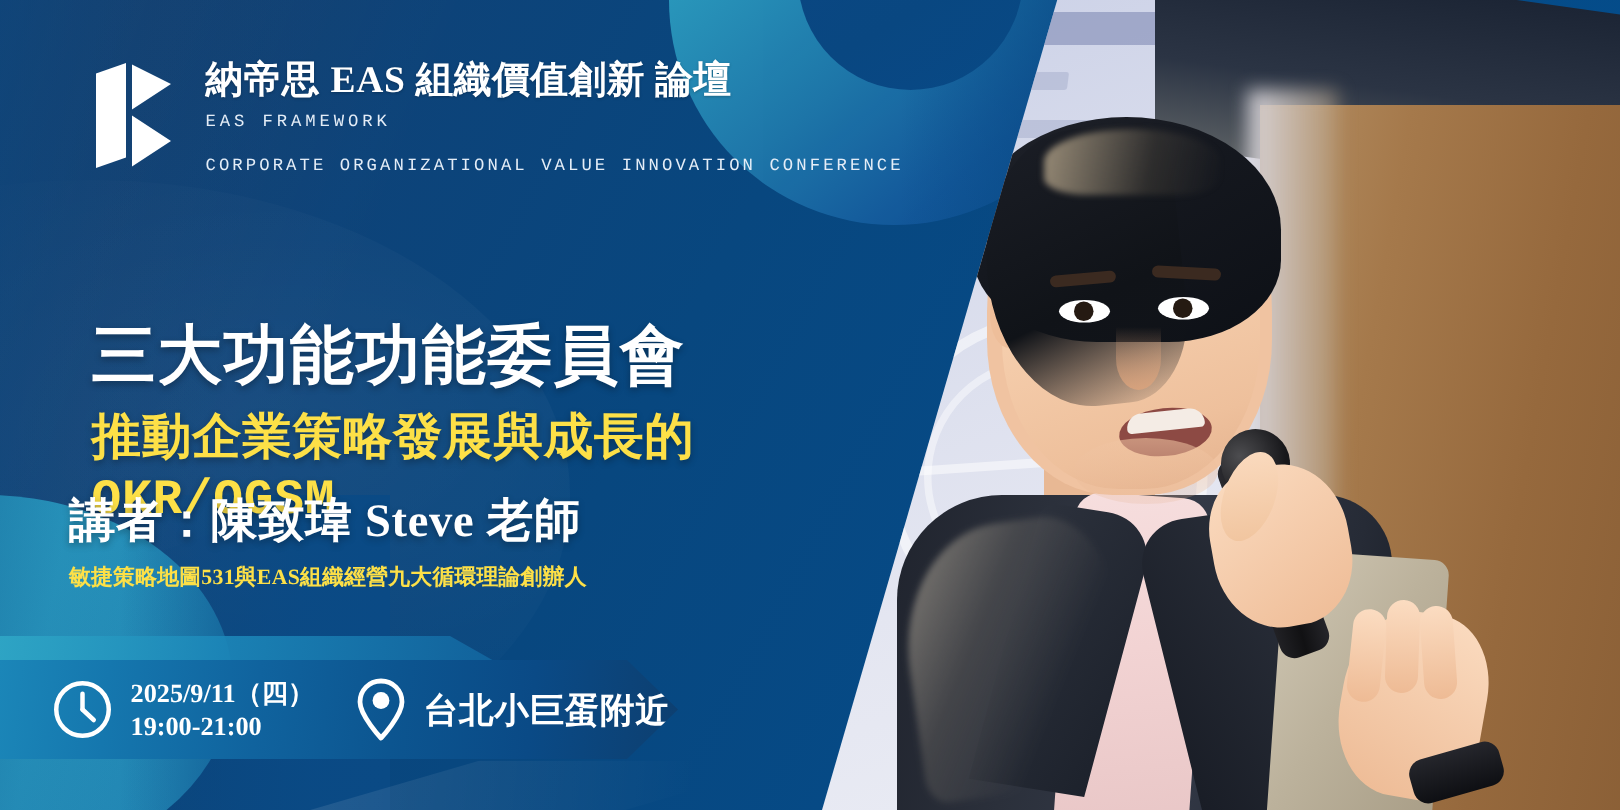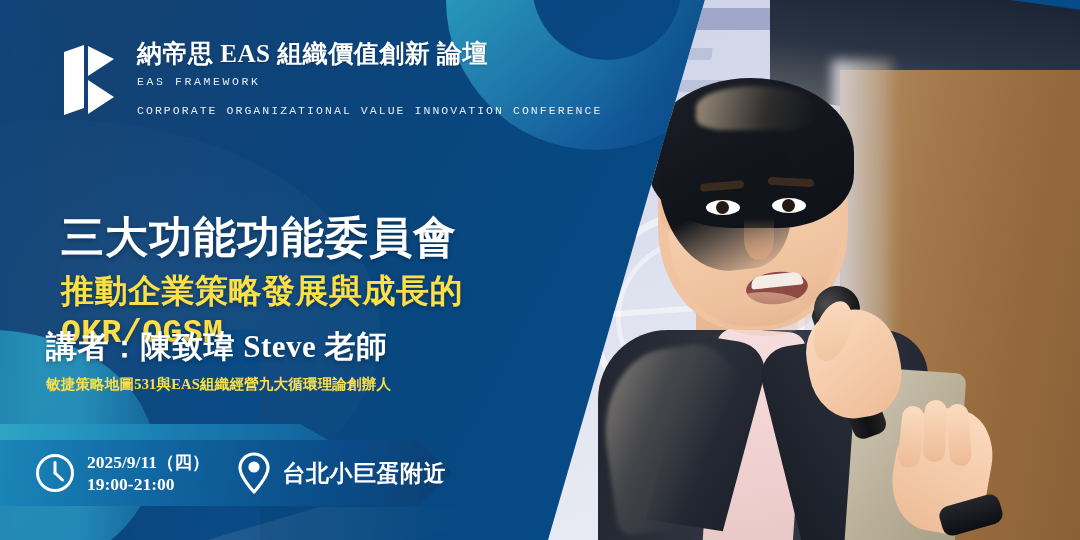--- a/index.html
+++ b/index.html
@@ -307,21 +307,21 @@
   
   .photo-blend{
     position:absolute; inset:0;
     background:linear-gradient(100deg,rgba(8,72,130,.55) 0%, rgba(8,72,130,.10) 9%, rgba(8,72,130,0) 18%);
     pointer-events:none;
   }
 
   
   .logo-row{
     position:absolute; left:62px; top:38px;
-    display:flex; align-items:flex-end; gap:17px;
+    display:flex; align-items:center; gap:17px;
   }
   .logo-mark{position:relative; width:58px; height:74px; flex:none;}
   .logo-mark svg{display:block;}
   .logo-text{padding-top:2px;}
   .logo-title{
     font-family:"Liberation Serif","DejaVu Serif",serif;
     font-weight:700;
     font-size:25px;
     color:#ffffff;
     letter-spacing:.5px;

